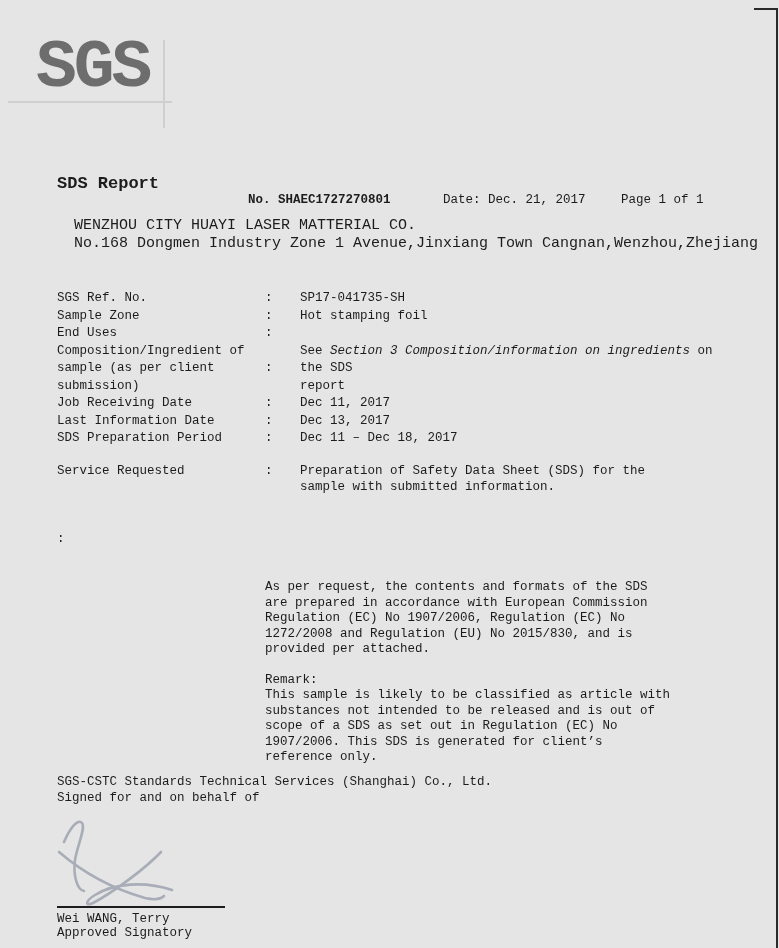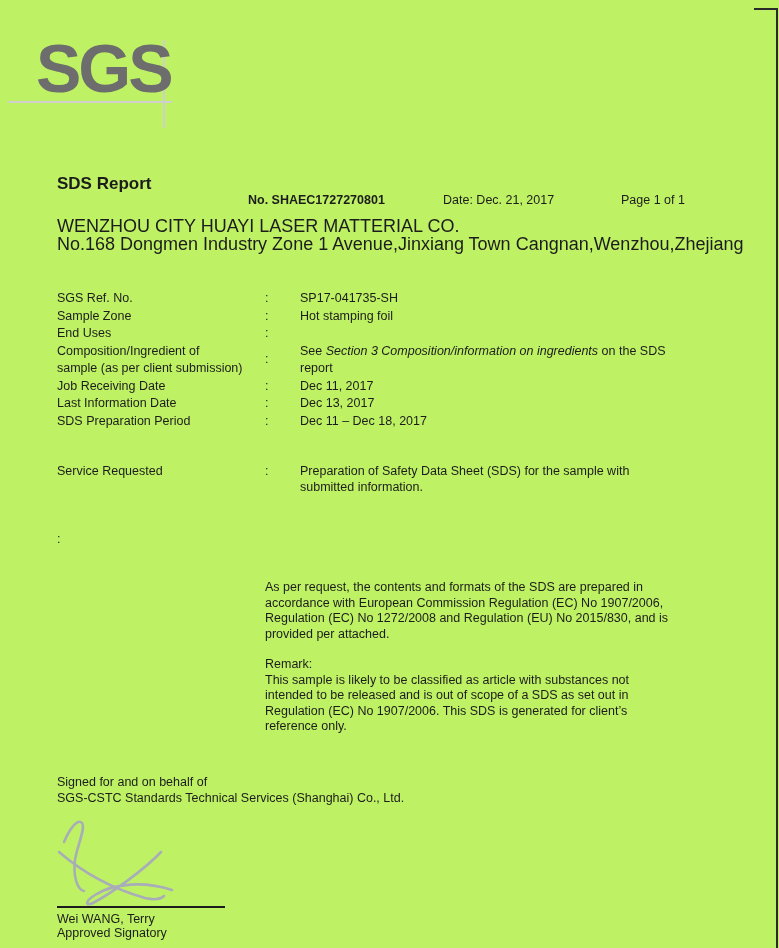--- a/index.html
+++ b/index.html
@@ -1,21 +1,21 @@
 <!DOCTYPE html>
 <html><head>
 <meta charset="utf-8">
 <style>
   * { margin:0; padding:0; box-sizing:border-box; }
   html,body { background:#ffffff; }
   .page {
     position:relative;
     width:779px; height:948px;
-    background:#bef264;
-    font-family:Liberation Sans, sans-serif;
+    background:#e5e5e5;
+    font-family:Liberation Mono, monospace;
     color:#1c1c1c;
     overflow:hidden;
   }
 
   
   .edge-right { position:absolute; right:1px; top:8px; bottom:0; width:2px; background:#2a2a2a; }
   .edge-top-tick { position:absolute; right:1px; top:8px; width:24px; height:2px; background:#2a2a2a; }
 
   
   .logo-text {
@@ -25,21 +25,21 @@
   }
   .logo-hline { position:absolute; left:8px; top:101px; width:164px; height:2px; background:#cfcfcf; }
   .logo-vline { position:absolute; left:163px; top:40px; width:2px; height:88px; background:#cfcfcf; }
 
   
   .h-title { position:absolute; left:57px; top:174px; font-size:17px; font-weight:bold; }
   .h-no    { position:absolute; left:248px; top:193px; font-size:12.5px; font-weight:bold; }
   .h-date  { position:absolute; left:443px; top:193px; font-size:12.5px; }
   .h-page  { position:absolute; left:621px; top:193px; font-size:12.5px; }
 
-  .client { position:absolute; left:57px; top:217px; font-size:18px; line-height:18px; }
+  .client { position:absolute; left:74px; top:217px; font-size:15px; line-height:18px; }
 
   .grid-row {
     display:grid;
     grid-template-columns:208px 35px 1fr;
     align-items:start;
     font-size:12.5px;
   }
   .info-table { position:absolute; left:57px; top:290px; width:665px; line-height:17.5px; }
   .icolon { text-align:left; }
   .comp-colon { align-self:center; }
@@ -147,22 +147,22 @@
     <span class="icolon">:</span>
     <span class="ivalue">
       <div>As per request, the contents and formats of the SDS are prepared in accordance with European Commission Regulation (EC) No 1907/2006, Regulation (EC) No 1272/2008 and Regulation (EU) No 2015/830, and is provided per attached.</div>
       <div class="remark-gap"></div>
       <div>Remark:</div>
       <div>This sample is likely to be classified as article with substances not intended to be released and is out of scope of a SDS as set out in Regulation (EC) No 1907/2006. This SDS is generated for client’s reference only.</div>
     </span>
   </div>
 
   <div class="signoff">
+    <div>SGS-CSTC Standards Technical Services (Shanghai) Co., Ltd.</div>
     <div>Signed for and on behalf of</div>
-    <div>SGS-CSTC Standards Technical Services (Shanghai) Co., Ltd.</div>
   </div>
 
   <svg class="signature-svg" width="150" height="96" viewBox="0 0 150 96">
     <g fill="none" stroke="#a8adb8" stroke-width="2.6" stroke-linecap="round">
       <path d="M16 30 C 22 16, 30 6, 34 11 C 38 16, 29 34, 27 48 C 25 63, 29 78, 36 79"></path>
       <path d="M11 40 C 32 58, 62 76, 97 86 C 106 88, 112 88, 116 84"></path>
       <path d="M113 40 C 97 57, 64 81, 45 91 C 37 95, 37 89, 47 83 C 66 71, 97 69, 124 78"></path>
     </g>
   </svg>
 

